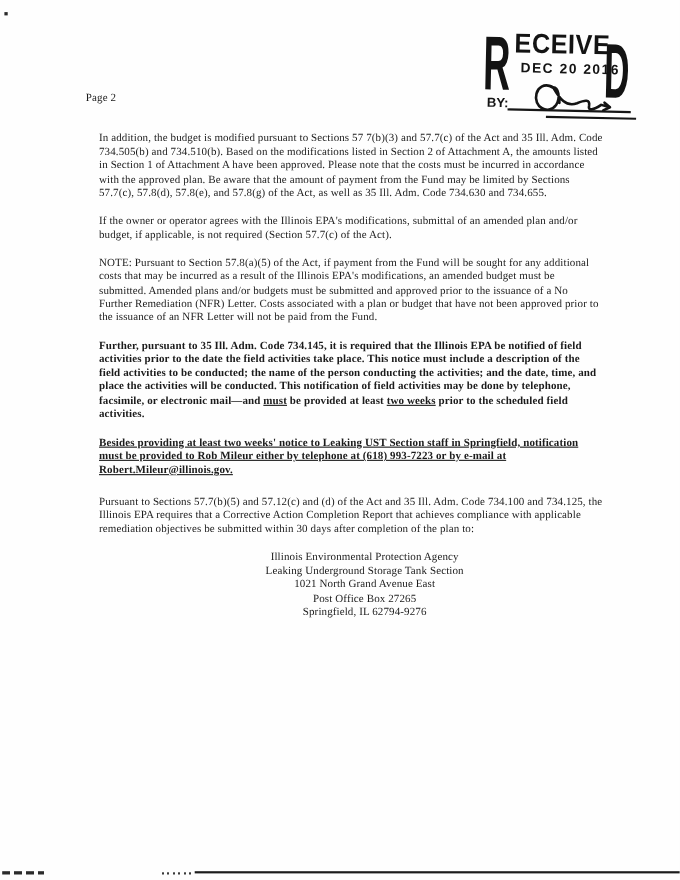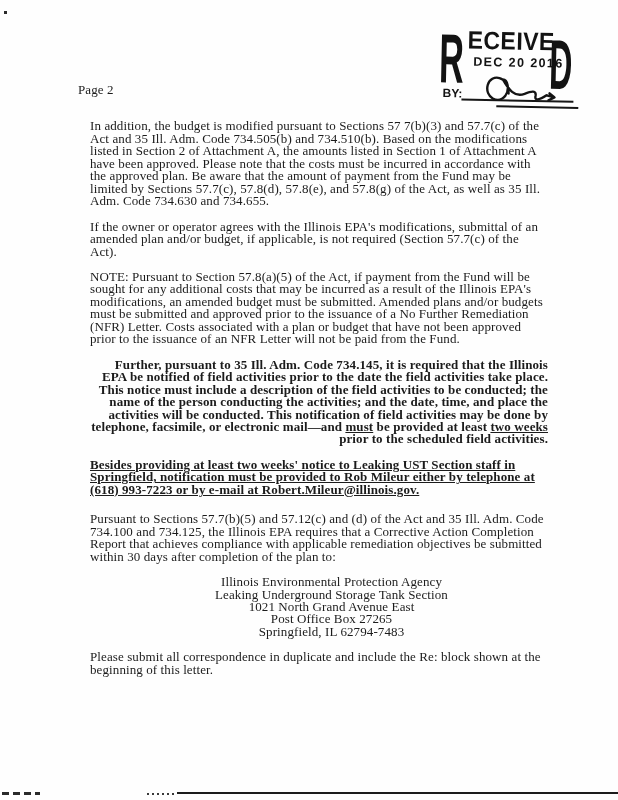--- a/index.html
+++ b/index.html
@@ -4,26 +4,26 @@
 <style>
   html,body{margin:0;padding:0;}
   body{
     width:618px;height:800px;position:relative;overflow:hidden;
     background:#fdfdfc;color:#1b1b1b;
     font-family:"Liberation Serif", serif;
   }
   .page{position:absolute;inset:0;background:#fefefe;}
   .content{
     position:absolute;left:78px;top:84px;width:470px;
-    font-size:13px;line-height:12.45px;letter-spacing:0.1px;
+    font-size:10px;line-height:12.45px;letter-spacing:0.1px;
   }
   .page-label{margin:0 0 24px 0;}
   p{margin:0 0 13px 12px;}
   .gap-lg{margin-bottom:17px;}
-  .bold{font-weight:bold;text-align:right;}
+  .bold{font-weight:bold;}
   .u{text-decoration:underline;}
   .bi-underline{font-weight:bold;text-decoration:underline;}
   .addr{margin:0 0 13px 37px;text-align:center;}
   .addr div{white-space:nowrap;}
 
   
   .stamp{
     position:absolute;left:438px;top:24px;width:160px;height:86px;
     color:#131313;font-family:"Liberation Sans", sans-serif;font-weight:bold;
     transform:rotate(1.2deg);transform-origin:left top;
@@ -94,23 +94,22 @@
 
     <p class="bi-underline gap-lg">Besides providing at least two weeks' notice to Leaking UST Section staff in Springfield, notification must be provided to Rob Mileur either by telephone at (618) 993-7223 or by e-mail at Robert.Mileur@illinois.gov.</p>
 
     <p>Pursuant to Sections 57.7(b)(5) and 57.12(c) and (d) of the Act and 35 Ill. Adm. Code 734.100 and 734.125, the Illinois EPA requires that a Corrective Action Completion Report that achieves compliance with applicable remediation objectives be submitted within 30 days after completion of the plan to:</p>
 
     <div class="addr">
       <div>Illinois Environmental Protection Agency</div>
       <div>Leaking Underground Storage Tank Section</div>
       <div>1021 North Grand Avenue East</div>
       <div>Post Office Box 27265</div>
-      <div>Springfield, IL  62794-7483</div>
+      <div>Springfield, IL  62794-9276</div>
     </div>
 
-    <p>Please submit all correspondence in duplicate and include the Re: block shown at the beginning of this letter.</p>
   </div>
 
   <span class="artifact-left"></span>
   <span class="artifact-dots"></span>
   <span class="artifact-line"></span>
 
 </div>
 
 </body></html>

